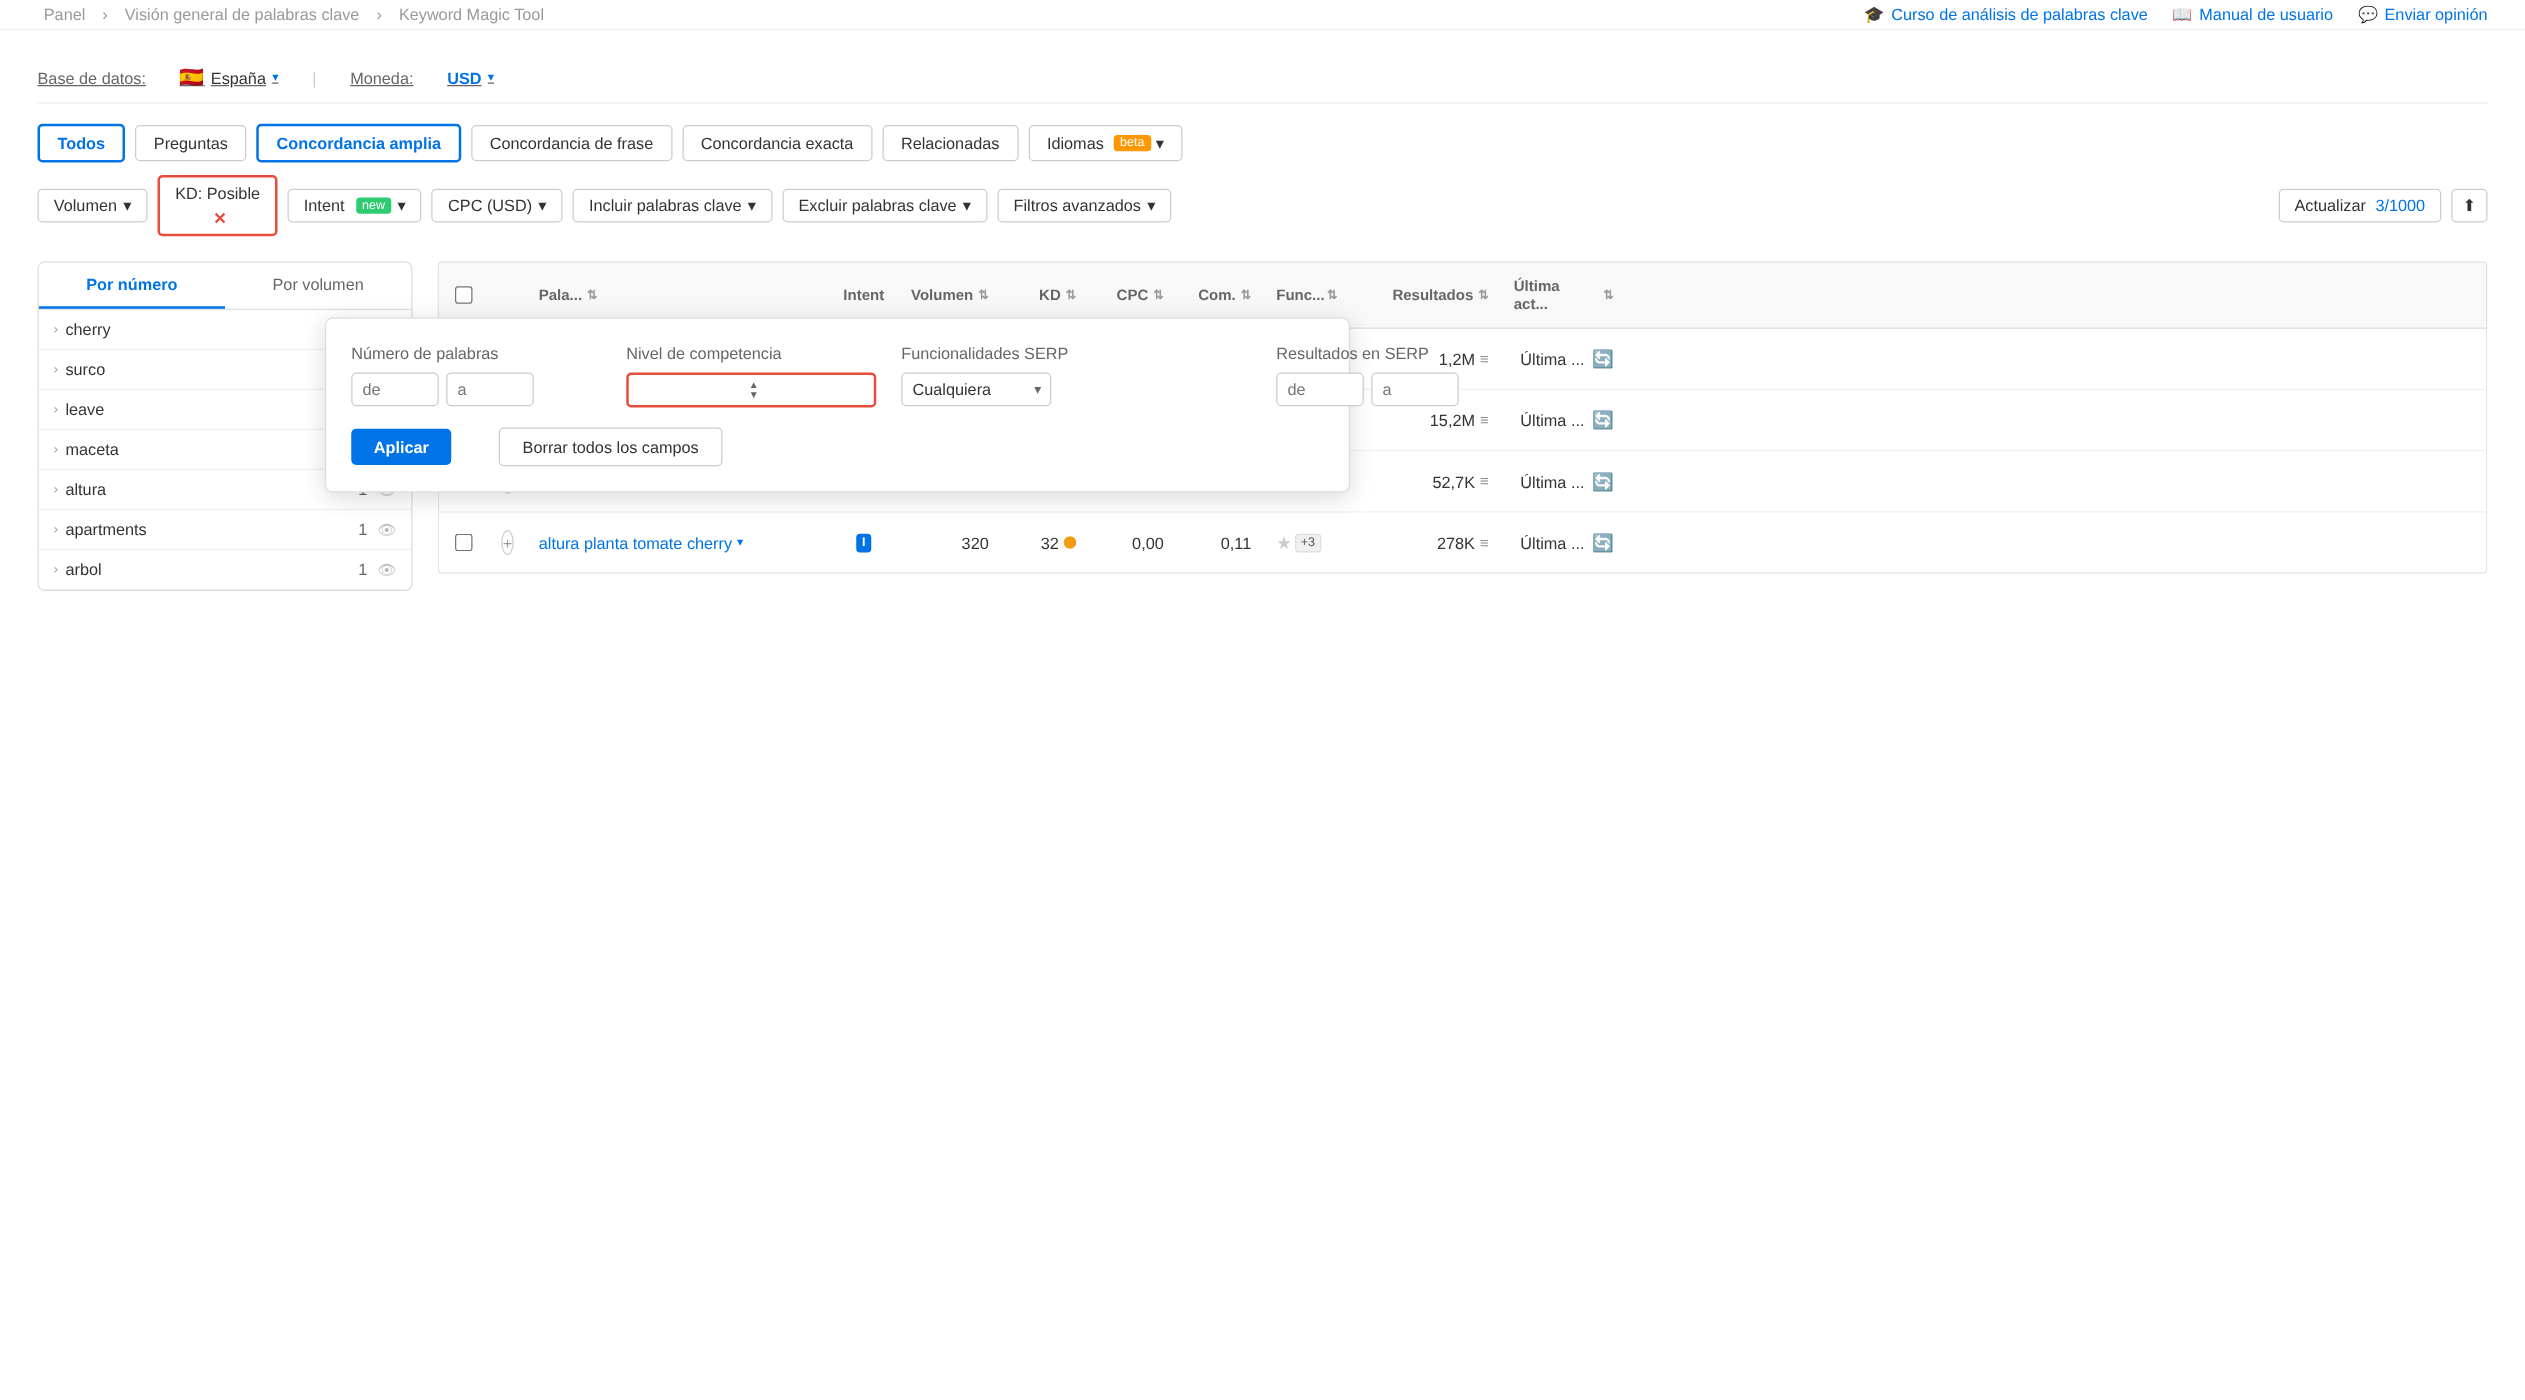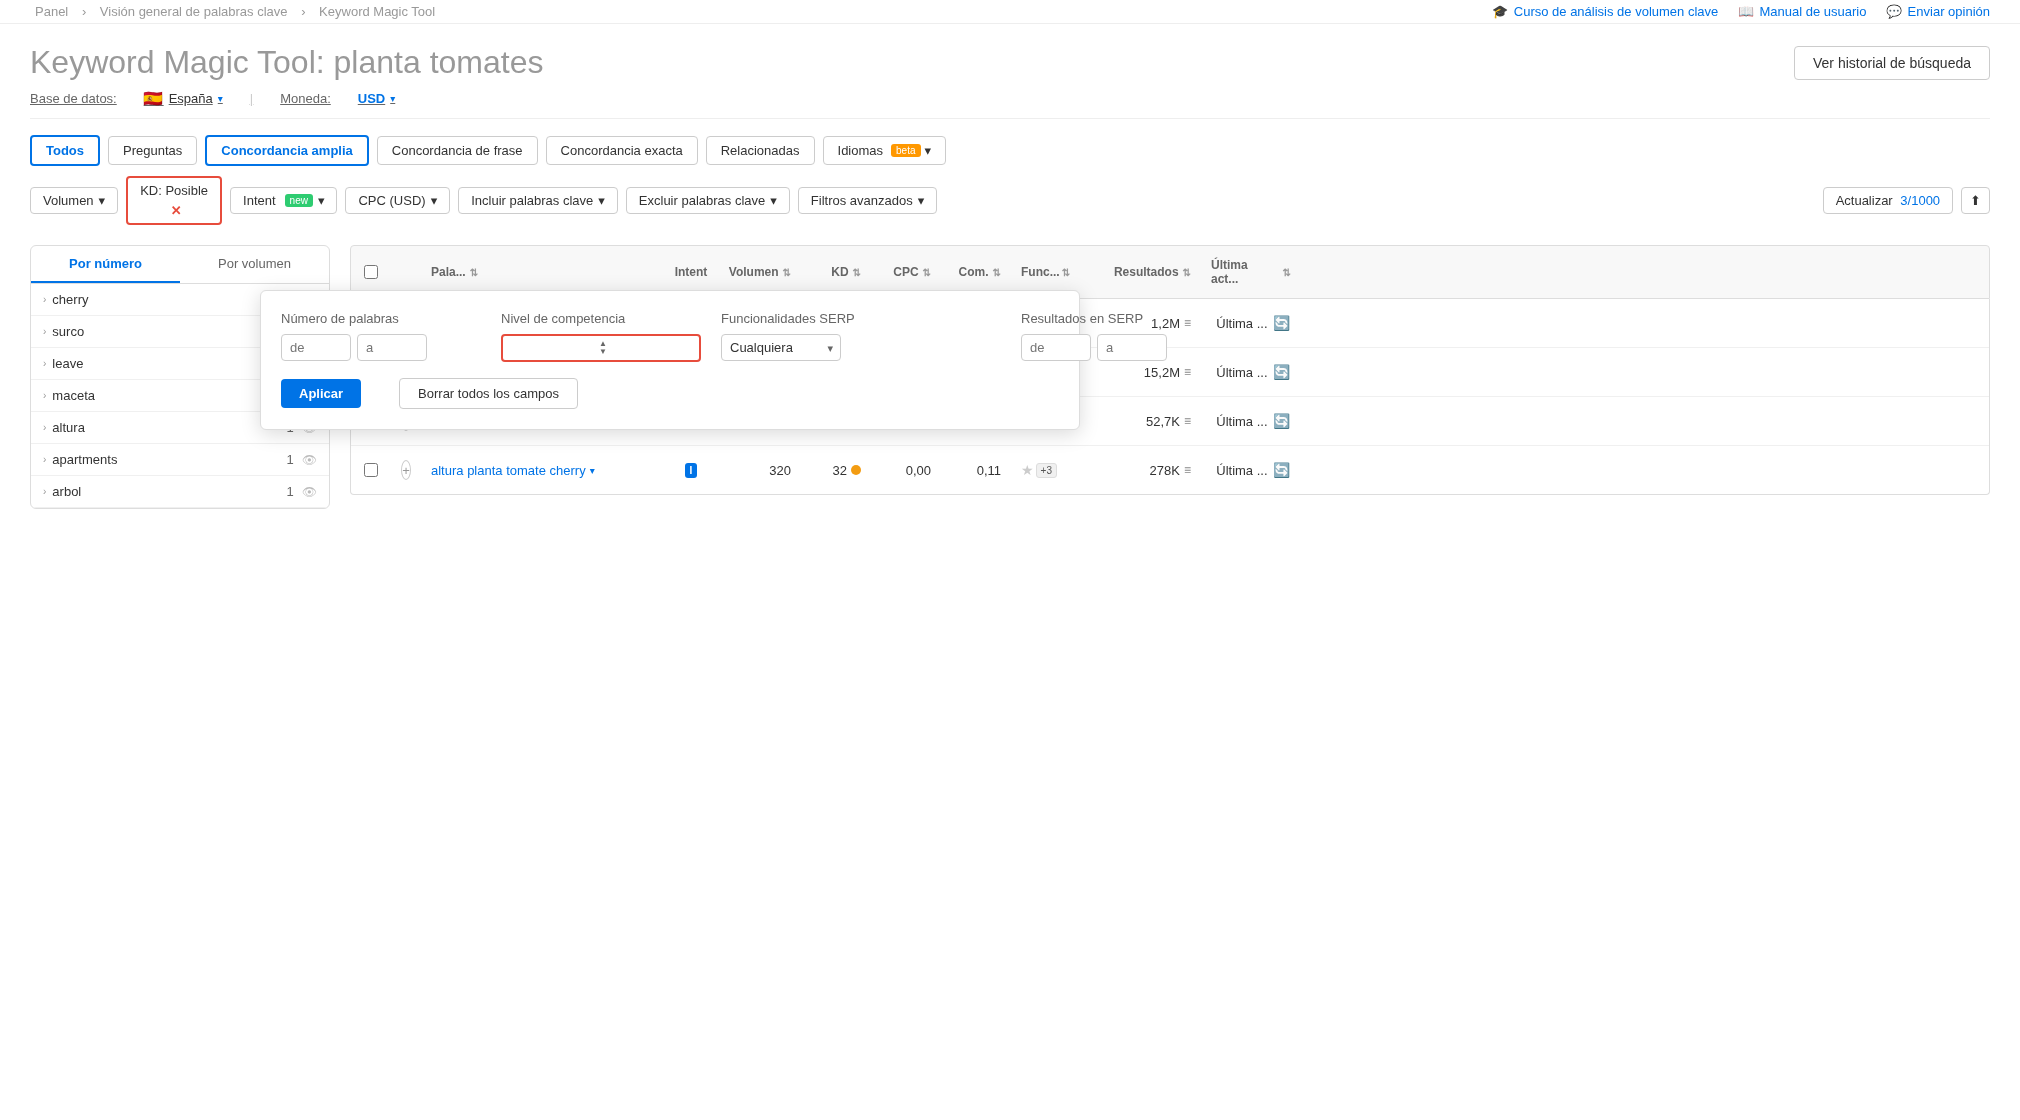--- a/index.html
+++ b/index.html
@@ -109,41 +109,34 @@
   <div class="breadcrumb">
     <span>Panel</span>
     <span>›</span>
     <span>Visión general de palabras clave</span>
     <span>›</span>
     <span>Keyword Magic Tool</span>
   </div>
   <div class="top-links">
     <a class="top-link">
       <span>🎓</span>
-      <span>Curso de análisis de volumen clave</span>
+      <span>Curso de análisis de palabras clave</span>
     </a>
     <a class="top-link">
       <span>📖</span>
       <span>Manual de usuario</span>
     </a>
     <a class="top-link">
       <span>💬</span>
       <span>Enviar opinión</span>
     </a>
   </div>
 </div>
 
 <div class="header">
-  <div style="display:flex; align-items:center; justify-content:space-between;">
-    <h1 class="page-title">
-      <span>Keyword Magic Tool:</span>
-      <span style="color:#999; font-weight:400;">planta tomates</span>
-    </h1>
-    <button class="filter-btn" style="font-size:14px; padding: 8px 18px;">Ver historial de búsqueda</button>
-  </div>
   <div class="subtitle">
     <span class="currency-label">Base de datos:</span>
     <span class="subtitle-item">
       <span class="flag">🇪🇸</span>
       <span>España</span>
       <span class="chevron">▾</span>
     </span>
     <span class="subtitle-divider">|</span>
     <span class="currency-label">Moneda:</span>
     <span class="subtitle-item">

